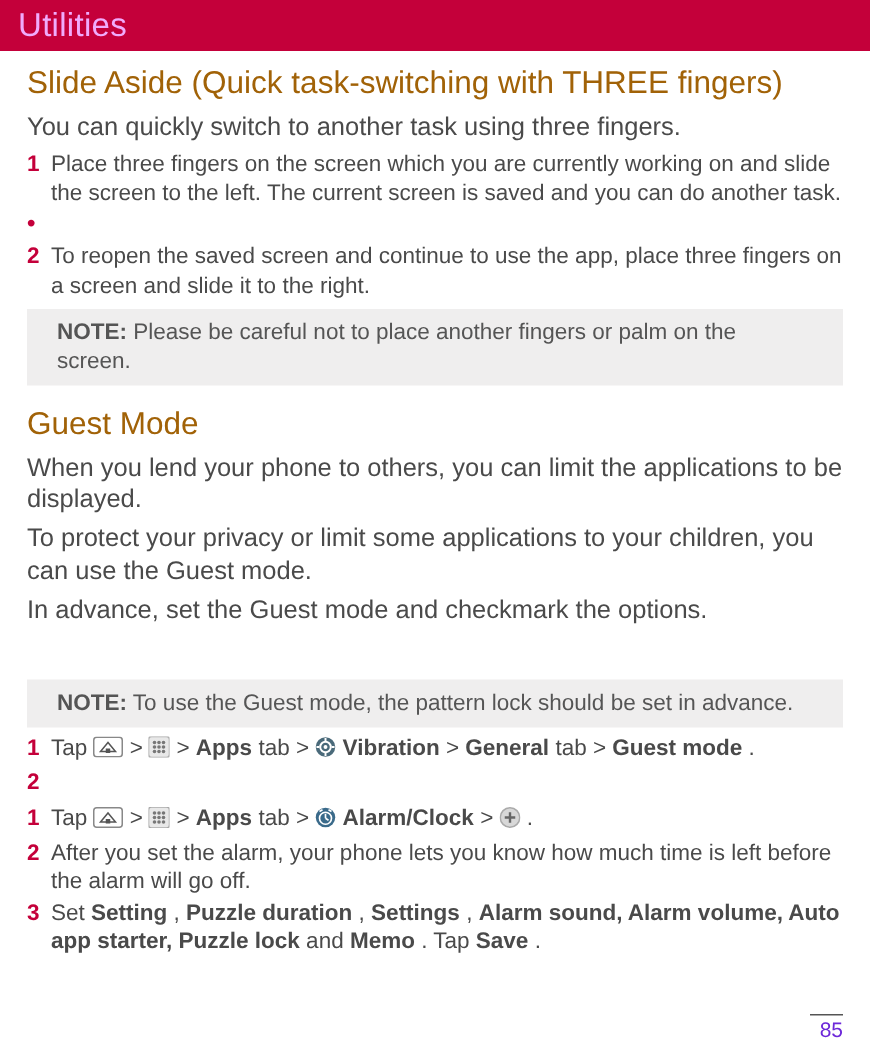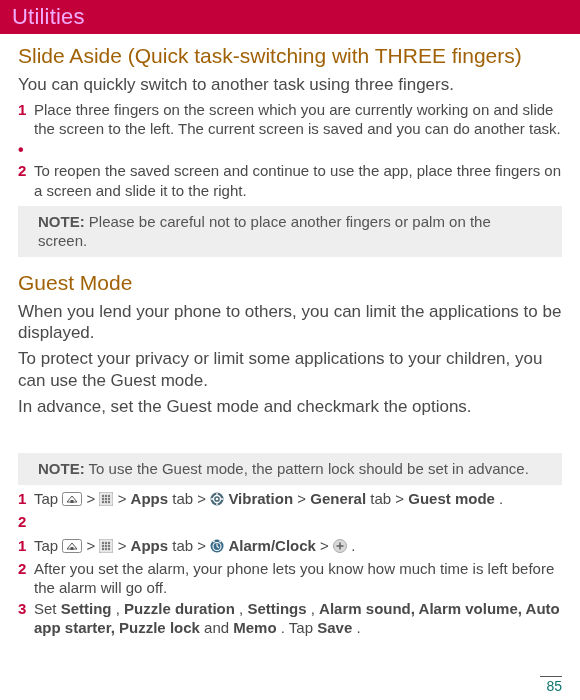--- a/index.html
+++ b/index.html
@@ -72,21 +72,21 @@
   .b { font-weight: bold; }
   .icon {
     display: inline-block;
     vertical-align: -2px;
   }
   .page-num {
     position: absolute;
     bottom: 6px;
     right: 18px;
     font-size: 14px;
-    color: #0f766e;
+    color: #6d28d9;
     border-top: 1px solid #555;
     padding-top: 1px;
     width: 22px;
     text-align: right;
     font-stretch: condensed;
   }
 </style>
 </head>
 <body>
 

